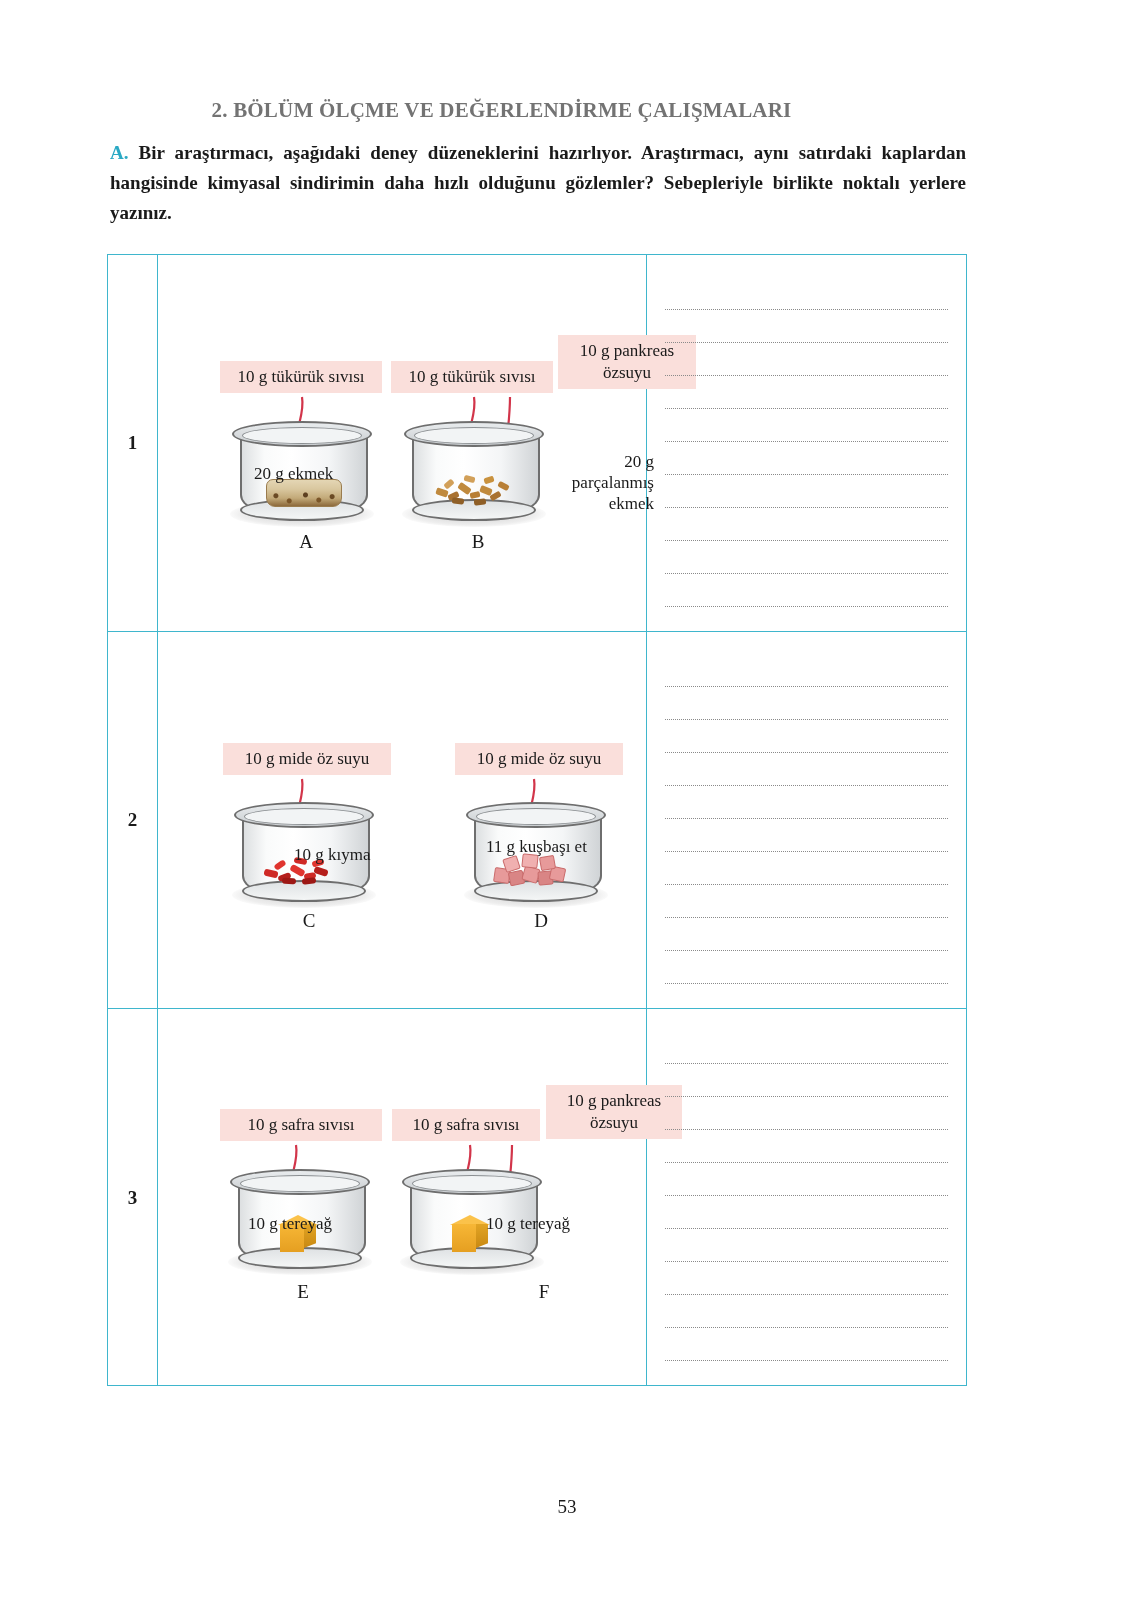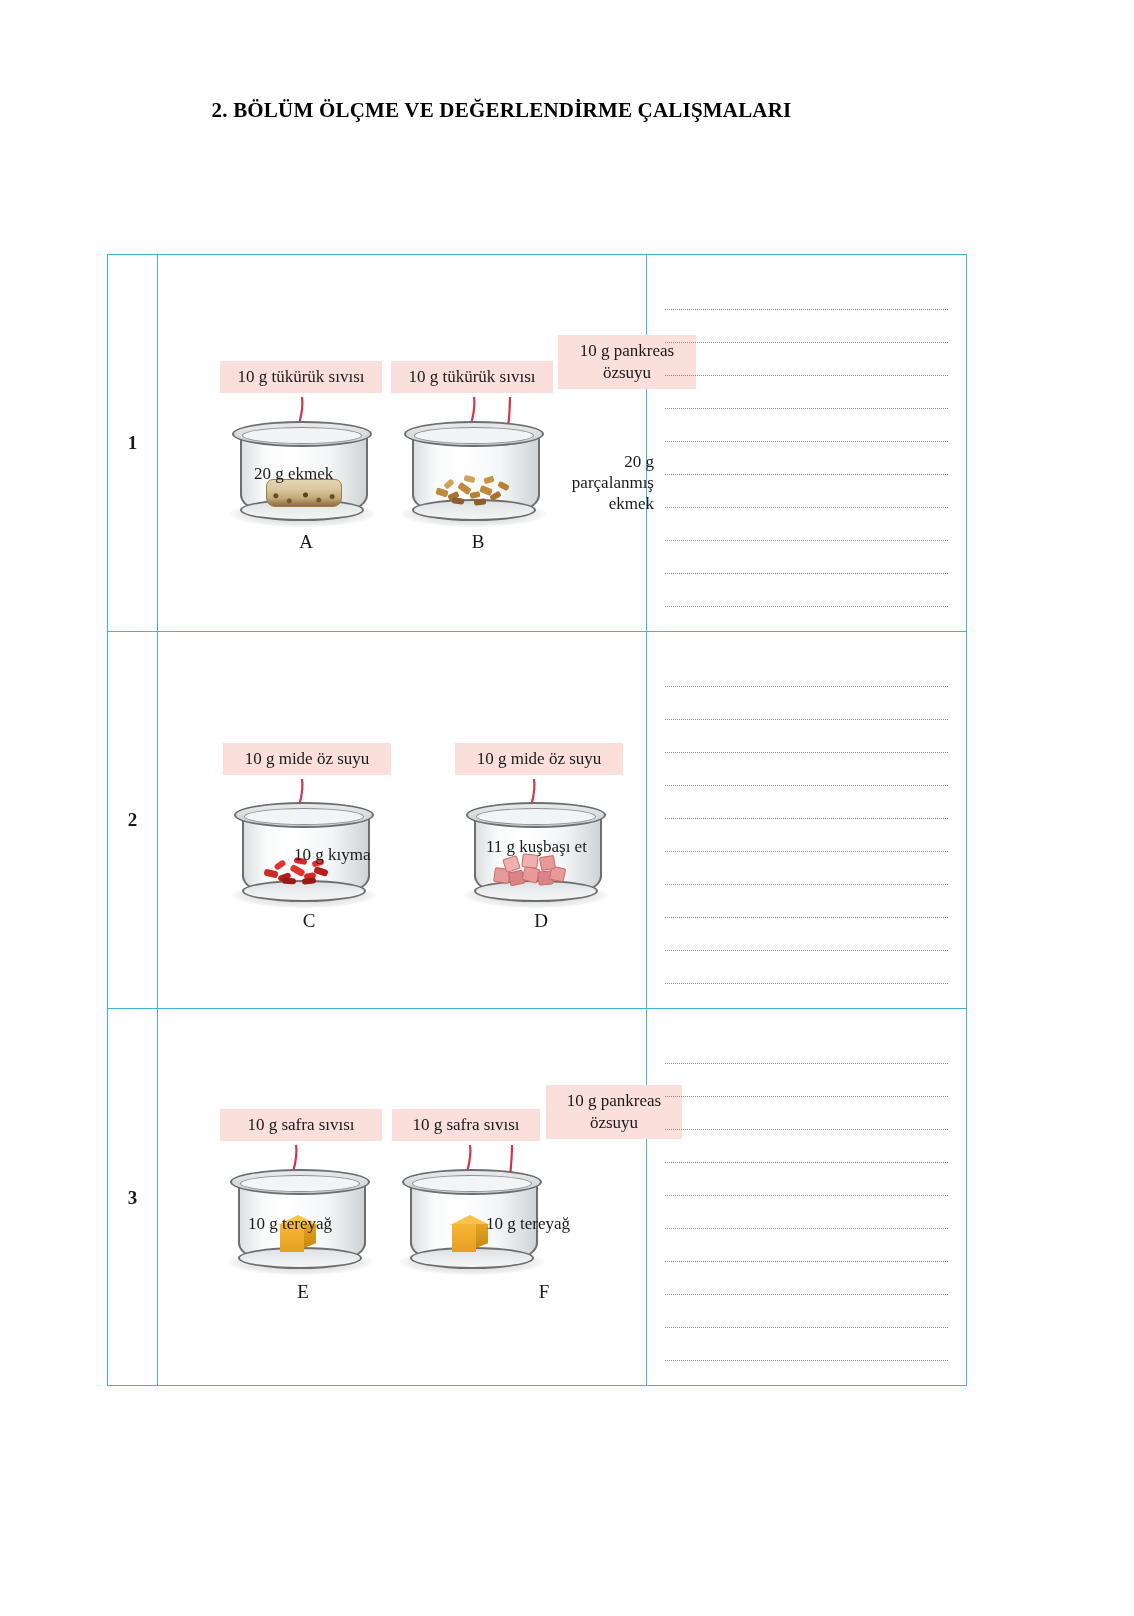--- a/index.html
+++ b/index.html
@@ -22,21 +22,21 @@
     overflow: hidden;
   }
   .title {
     position: absolute;
     left: 0;
     top: 98px;
     width: 1003px;
     text-align: center;
     font-size: 21px;
     font-weight: bold;
-    color: #000000;
+    color: #737373;
     letter-spacing: 0.2px;
   }
   .intro {
     position: absolute;
     left: 110px;
     top: 138px;
     width: 856px;
     font-size: 19px;
     line-height: 30px;
     text-align: justify;
@@ -271,20 +271,24 @@
     font-size: 19px;
   }
 </style>
 </head>
 <body>
 
 <div class="page">
 
   <div class="title">2. BÖLÜM ÖLÇME VE DEĞERLENDİRME ÇALIŞMALARI</div>
 
+  <div class="intro">
+    <span class="marker">A.</span>
+    <span>Bir araştırmacı, aşağıdaki deney düzeneklerini hazırlıyor. Araştırmacı, aynı satırdaki kaplardan hangisinde kimyasal sindirimin daha hızlı olduğunu gözlemler? Sebepleriyle birlikte noktalı yerlere yazınız.</span>
+  </div>
 
   <div class="tbl">
 
     <div class="row">
       <div class="cell-num">1</div>
       <div class="cell-fig">
 
         <div class="label" style="left:62px; top:106px; width:162px;">10 g tükürük sıvısı</div>
         <svg class="arrow" style="left:128px; top:140px;" width="30" height="42" viewBox="0 0 30 42">
           <path d="M16 2 C 18 14, 14 24, 12 34" stroke="#d2354a" stroke-width="2.2" fill="none"></path>
@@ -480,13 +484,14 @@
         <div class="dotline"></div>
         <div class="dotline"></div>
         <div class="dotline"></div>
         <div class="dotline"></div>
         <div class="dotline"></div>
       </div>
     </div>
 
   </div>
 
+  <div class="pagenum">53</div>
 </div>
 
 </body></html>

